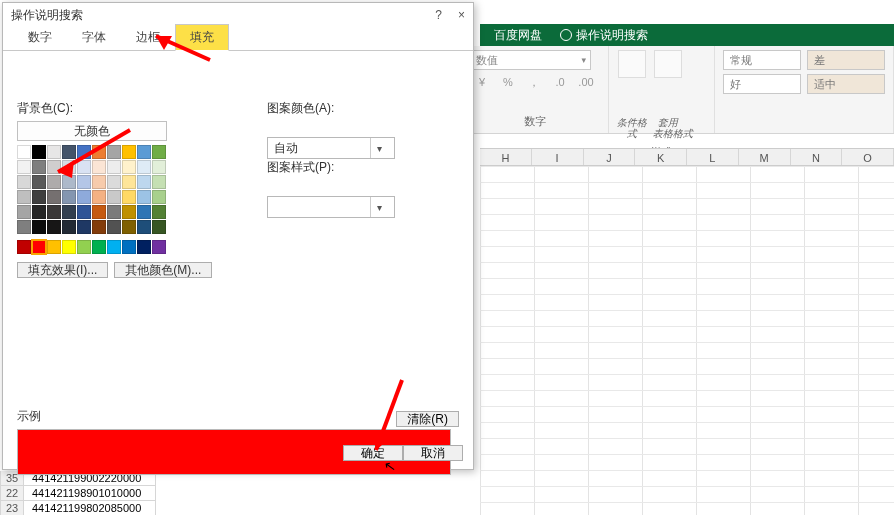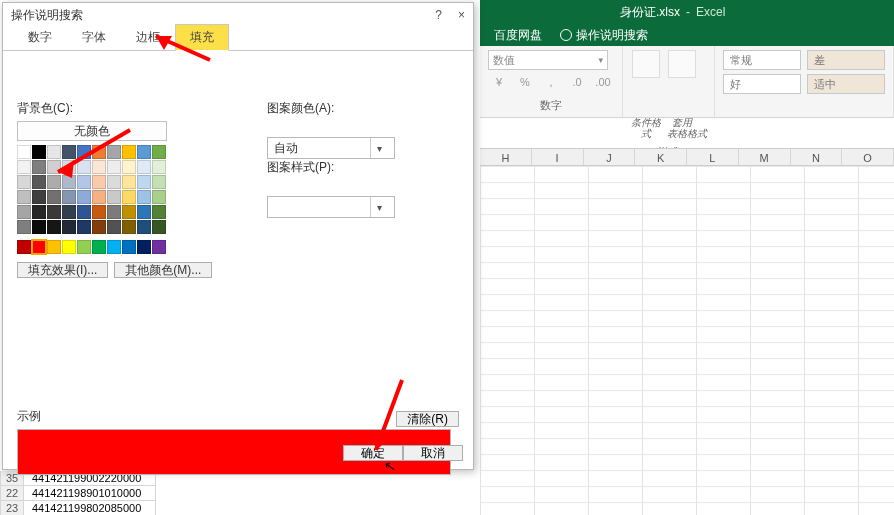--- a/index.html
+++ b/index.html
@@ -4,21 +4,21 @@
 <style>
   * { box-sizing: border-box; font-family: "Microsoft YaHei", "Segoe UI", sans-serif; }
   body { margin: 0; width: 894px; height: 515px; background: #fff; overflow: hidden; position: relative; }
 
   
   .excel-bg { position: absolute; left: 0; top: 0; width: 894px; height: 515px; }
   .title-band { position: absolute; left: 480px; right: 0; top: 0; height: 24px; background: #0b6b3a; color: #fff; font-size: 12px; display: flex; align-items: center; padding-left: 140px; }
   .title-band span + span { margin-left: 6px; color: #cfe8d7; }
   .help-band { position: absolute; left: 480px; right: 0; top: 24px; height: 22px; background: #0b6b3a; color: #fff; font-size: 12px; display: flex; align-items: center; gap: 18px; padding-left: 14px; }
   .help-band .bulb { width:12px; height:12px; border:1px solid #fff; border-radius:50%; display:inline-block; margin-right:4px; vertical-align:middle;}
-  .ribbon { position: absolute; left: 480px; right: 0; top: 46px; height: 72px; background: #f5f5f5; border-bottom: 1px solid #d4d4d4; display: flex; justify-content: flex-end; }
+  .ribbon { position: absolute; left: 463px; right: 0; top: 46px; height: 88px; background: #f5f5f5; border-bottom: 1px solid #d4d4d4; display: flex; justify-content: flex-end; }
   .ribbon-group { border-right: 1px solid #e0e0e0; padding: 4px 8px; display:flex; flex-direction:column; justify-content:space-between; }
   .ribbon-group .glabel { font-size: 11px; color: #666; text-align: center; padding-top:2px; }
   .rg-num { width: 148px; }
   .rg-sty { width: 108px; }
   .rg-cel { flex:1; }
   .combo { width: 120px; height: 20px; border: 1px solid #c8c8c8; background:#fff; font-size:11px; color:#888; display:flex; align-items:center; padding:0 4px; justify-content:space-between;}
   .combo::after { content: "▾"; font-size:9px; color:#888;}
   .mini-row { display:flex; gap:4px; margin-top:2px;}
   .mini { width:22px; height:20px; border:1px solid transparent; color:#999; font-size:11px; display:flex; align-items:center; justify-content:center; }
   .sty-btns { display:flex; gap:6px; }
@@ -68,25 +68,20 @@
   .arrow { position:absolute; pointer-events:none; }
   .arrow-line { stroke:#ff0000; stroke-width:4; fill:none;}
   .arrow-head { fill:#ff0000;}
 
   .cursor { position:absolute; left:384px; top:458px; font-size:14px; color:#000; transform:rotate(-10deg);}
 </style>
 </head>
 <body>
 
 <div class="excel-bg">
-  <div class="title-band">
-    <span>身份证.xlsx</span>
-    <span>-</span>
-    <span>Excel</span>
-  </div>
   <div class="help-band">
     <span>百度网盘</span>
     <span><span class="bulb"></span><span>操作说明搜索</span></span>
   </div>
   <div class="ribbon">
     <div class="ribbon-group rg-num">
       <div>
         <div class="combo">
             <span>数值</span>
           </div>

